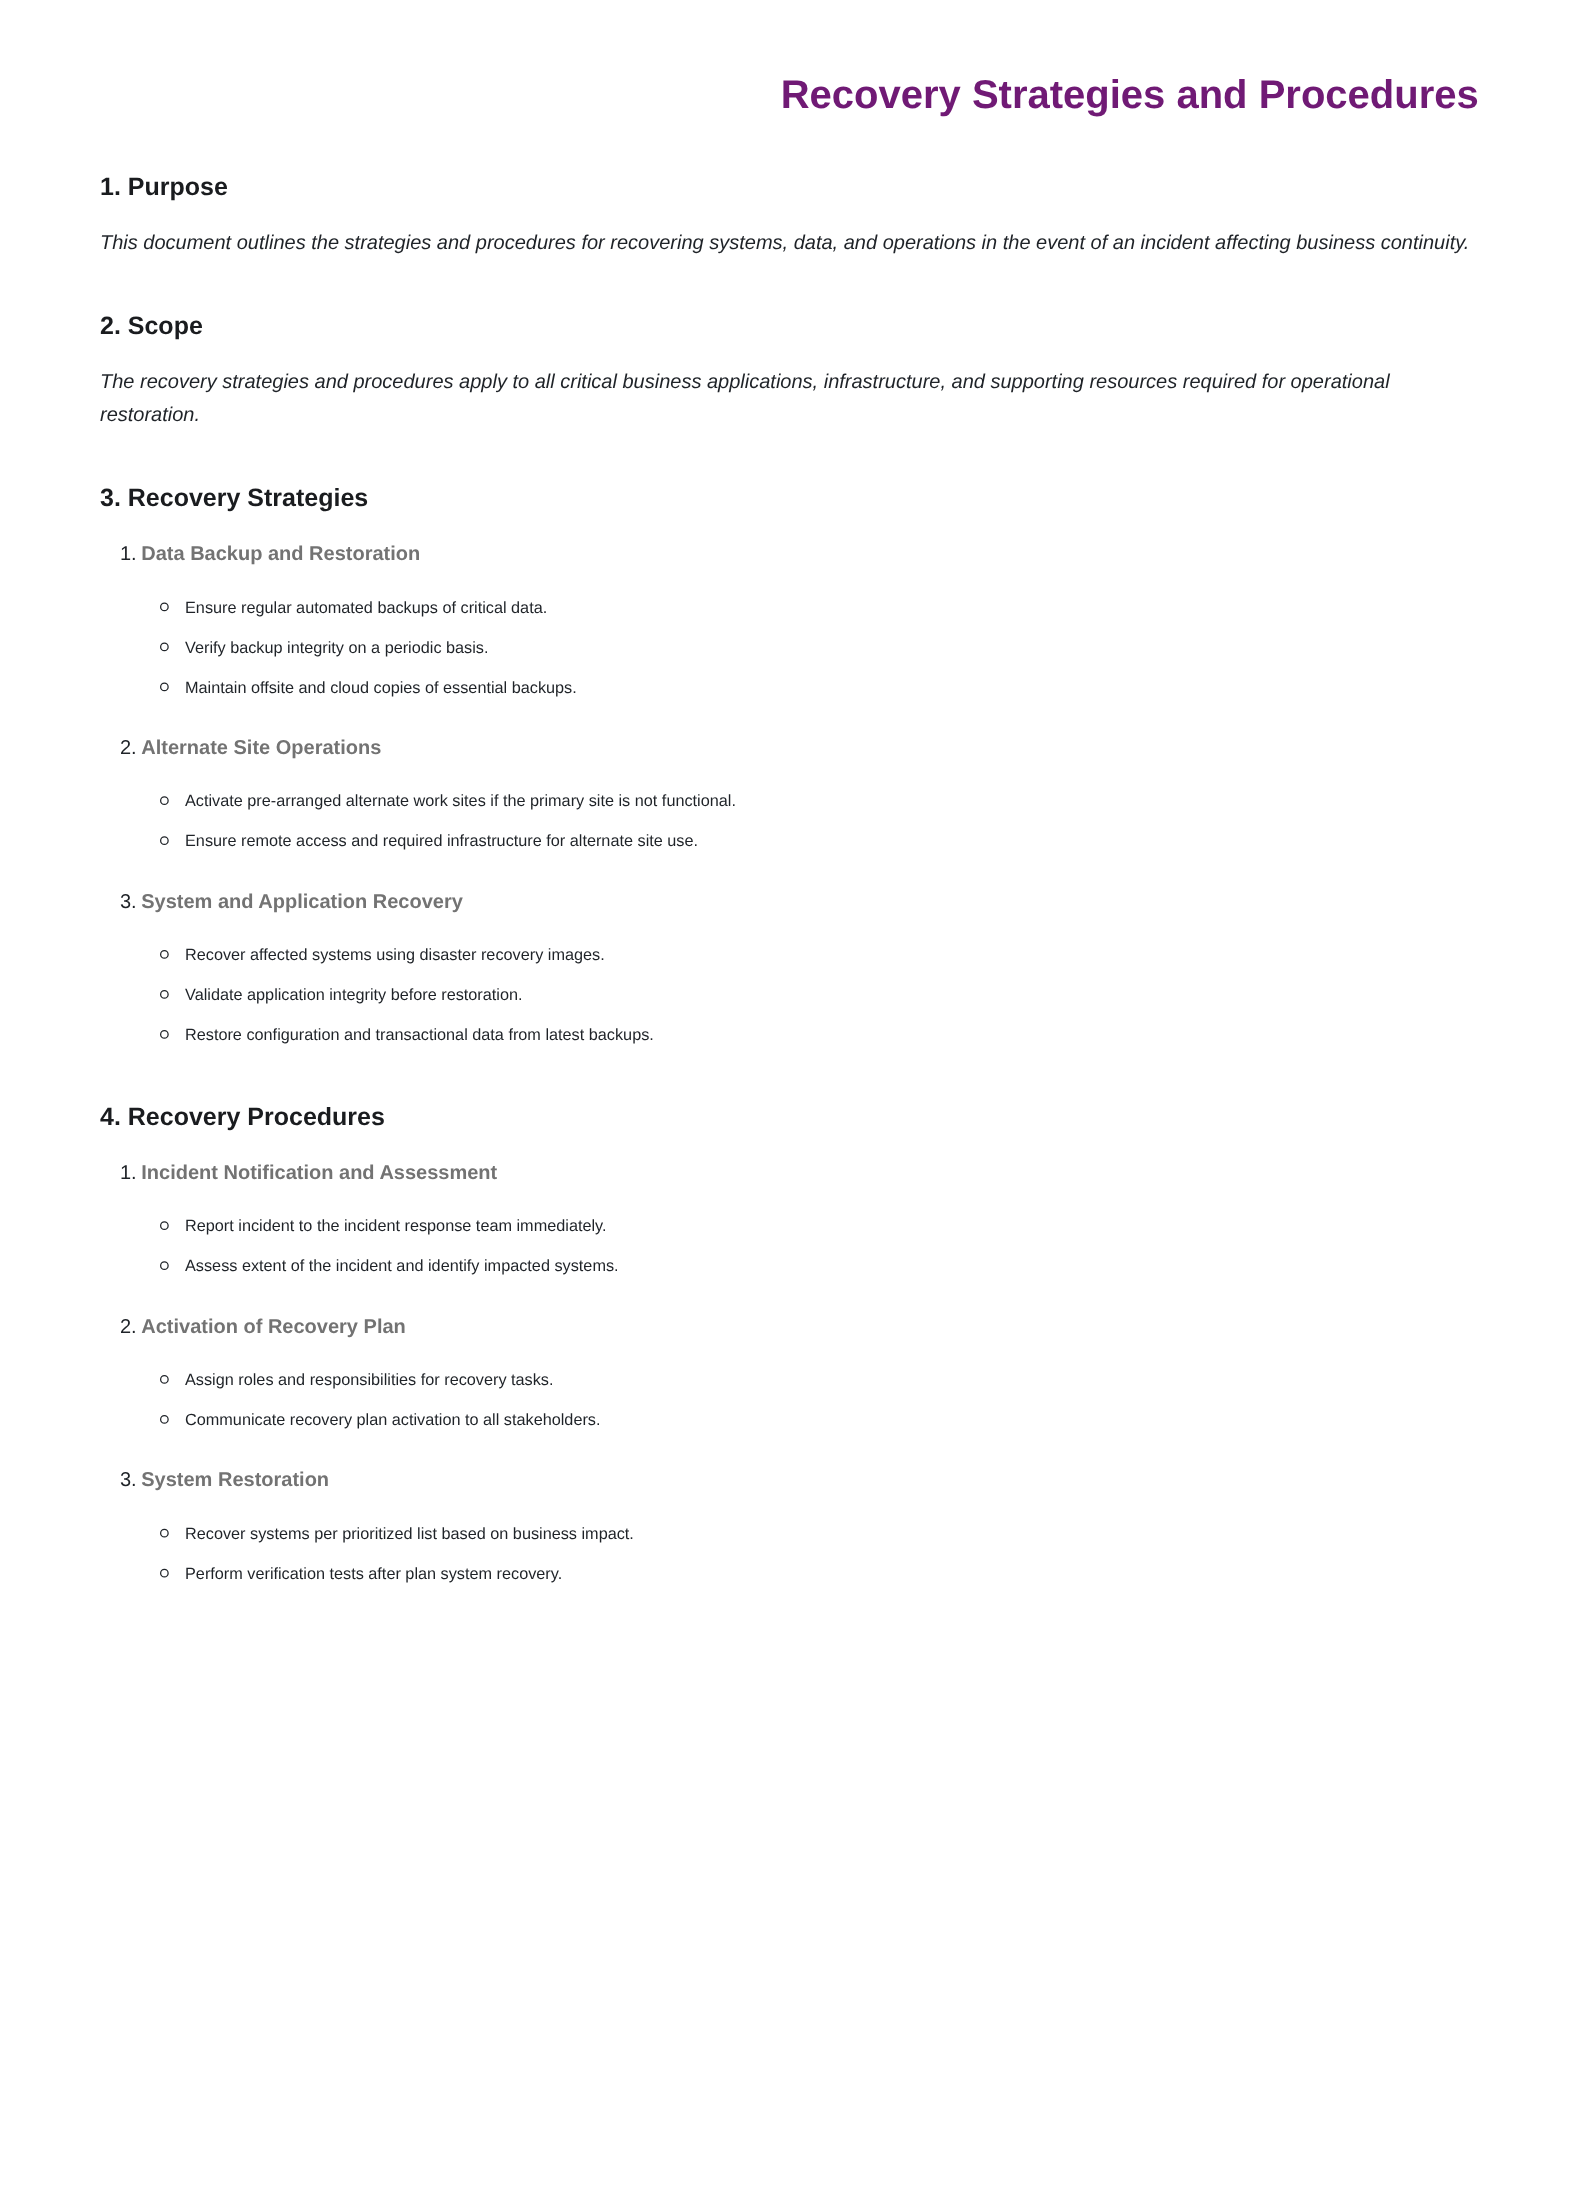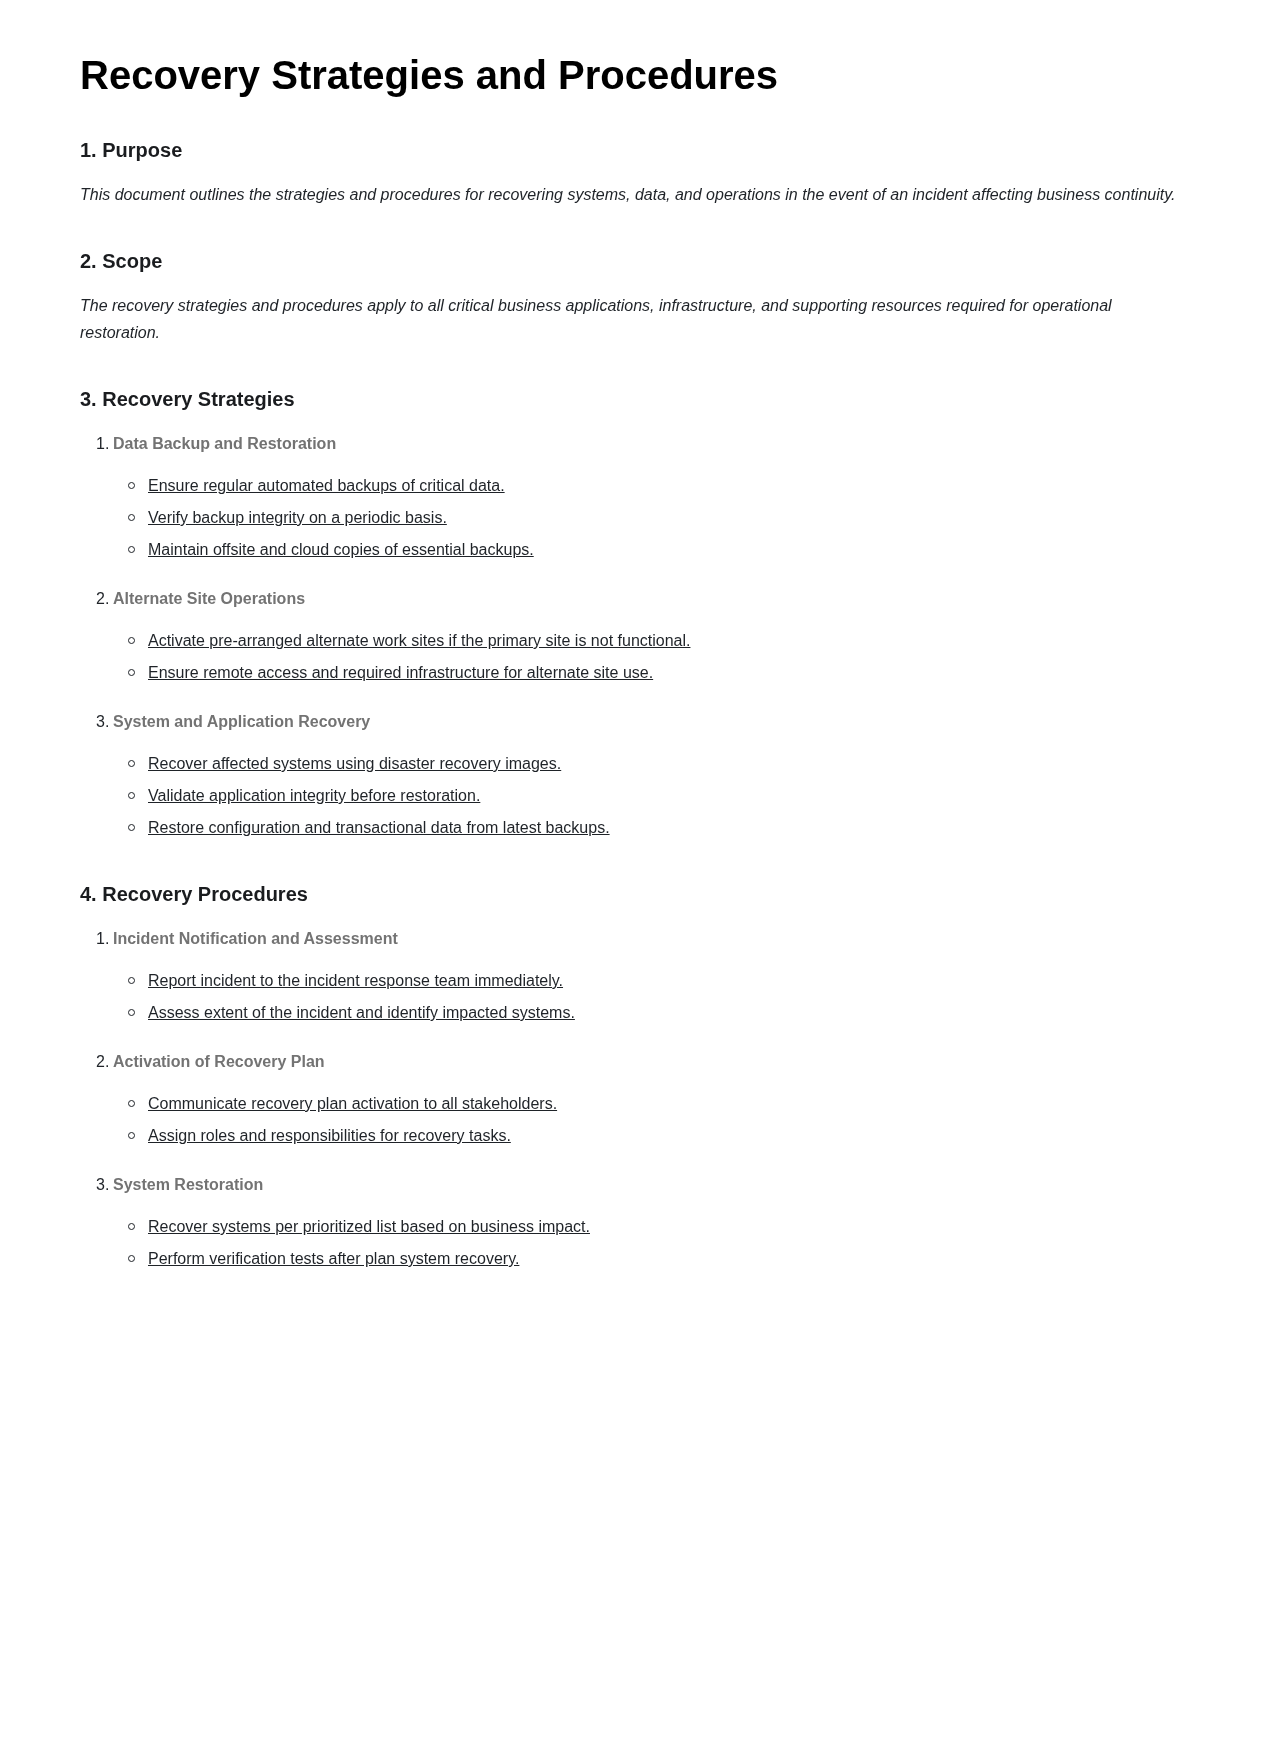--- a/index.html
+++ b/index.html
@@ -20,26 +20,27 @@
     position: relative;
   }
   
   .clip {
     box-sizing: border-box;
     height: 1297px;
     overflow: hidden;
     padding: 55px 80px 0 80px;
   }
   h1.doc-title {
-    font-size: 40px;
+    font-size: 32px;
     line-height: 40px;
     font-weight: 700;
     margin: 0 0 40px 0;
-    color: #000000;
-    white-space: nowrap;
+    color: #701a75;
+    white-space: nowrap;
+    text-align: right;
   }
   h2.sec-heading {
     font-size: 20px;
     line-height: 30px;
     font-weight: 700;
     margin: 38px 0 16px 0;
     color: #1a1c1f;
     white-space: nowrap;
   }
   .para {
@@ -77,24 +78,23 @@
     color: #737373;
     white-space: nowrap;
   }
   .blist {
     margin: 15px 0 0 0;
   }
   .uli {
     position: relative;
     padding-left: 35px;
     margin-top: 5px;
-    font-size: 16px;
+    font-size: 13px;
     line-height: 27px;
     white-space: nowrap;
-    text-decoration: underline;
   }
   .uli .dot {
     position: absolute;
     left: 15px;
     top: 10px;
     width: 7px;
     height: 7px;
     box-sizing: border-box;
     border: 1.5px solid #1f2328;
     border-radius: 50%;
@@ -195,25 +195,25 @@
           </div>
         </div>
       </div>
 
       <div class="oli">
         <span class="num">2.</span>
         <span class="oli-title">Activation of Recovery Plan</span>
         <div class="blist">
           <div class="uli">
             <span class="dot"></span>
+            <span class="btext">Assign roles and responsibilities for recovery tasks.</span>
+          </div>
+          <div class="uli">
+            <span class="dot"></span>
             <span class="btext">Communicate recovery plan activation to all stakeholders.</span>
-          </div>
-          <div class="uli">
-            <span class="dot"></span>
-            <span class="btext">Assign roles and responsibilities for recovery tasks.</span>
           </div>
         </div>
       </div>
 
       <div class="oli">
         <span class="num">3.</span>
         <span class="oli-title">System Restoration</span>
         <div class="blist">
           <div class="uli">
             <span class="dot"></span>

